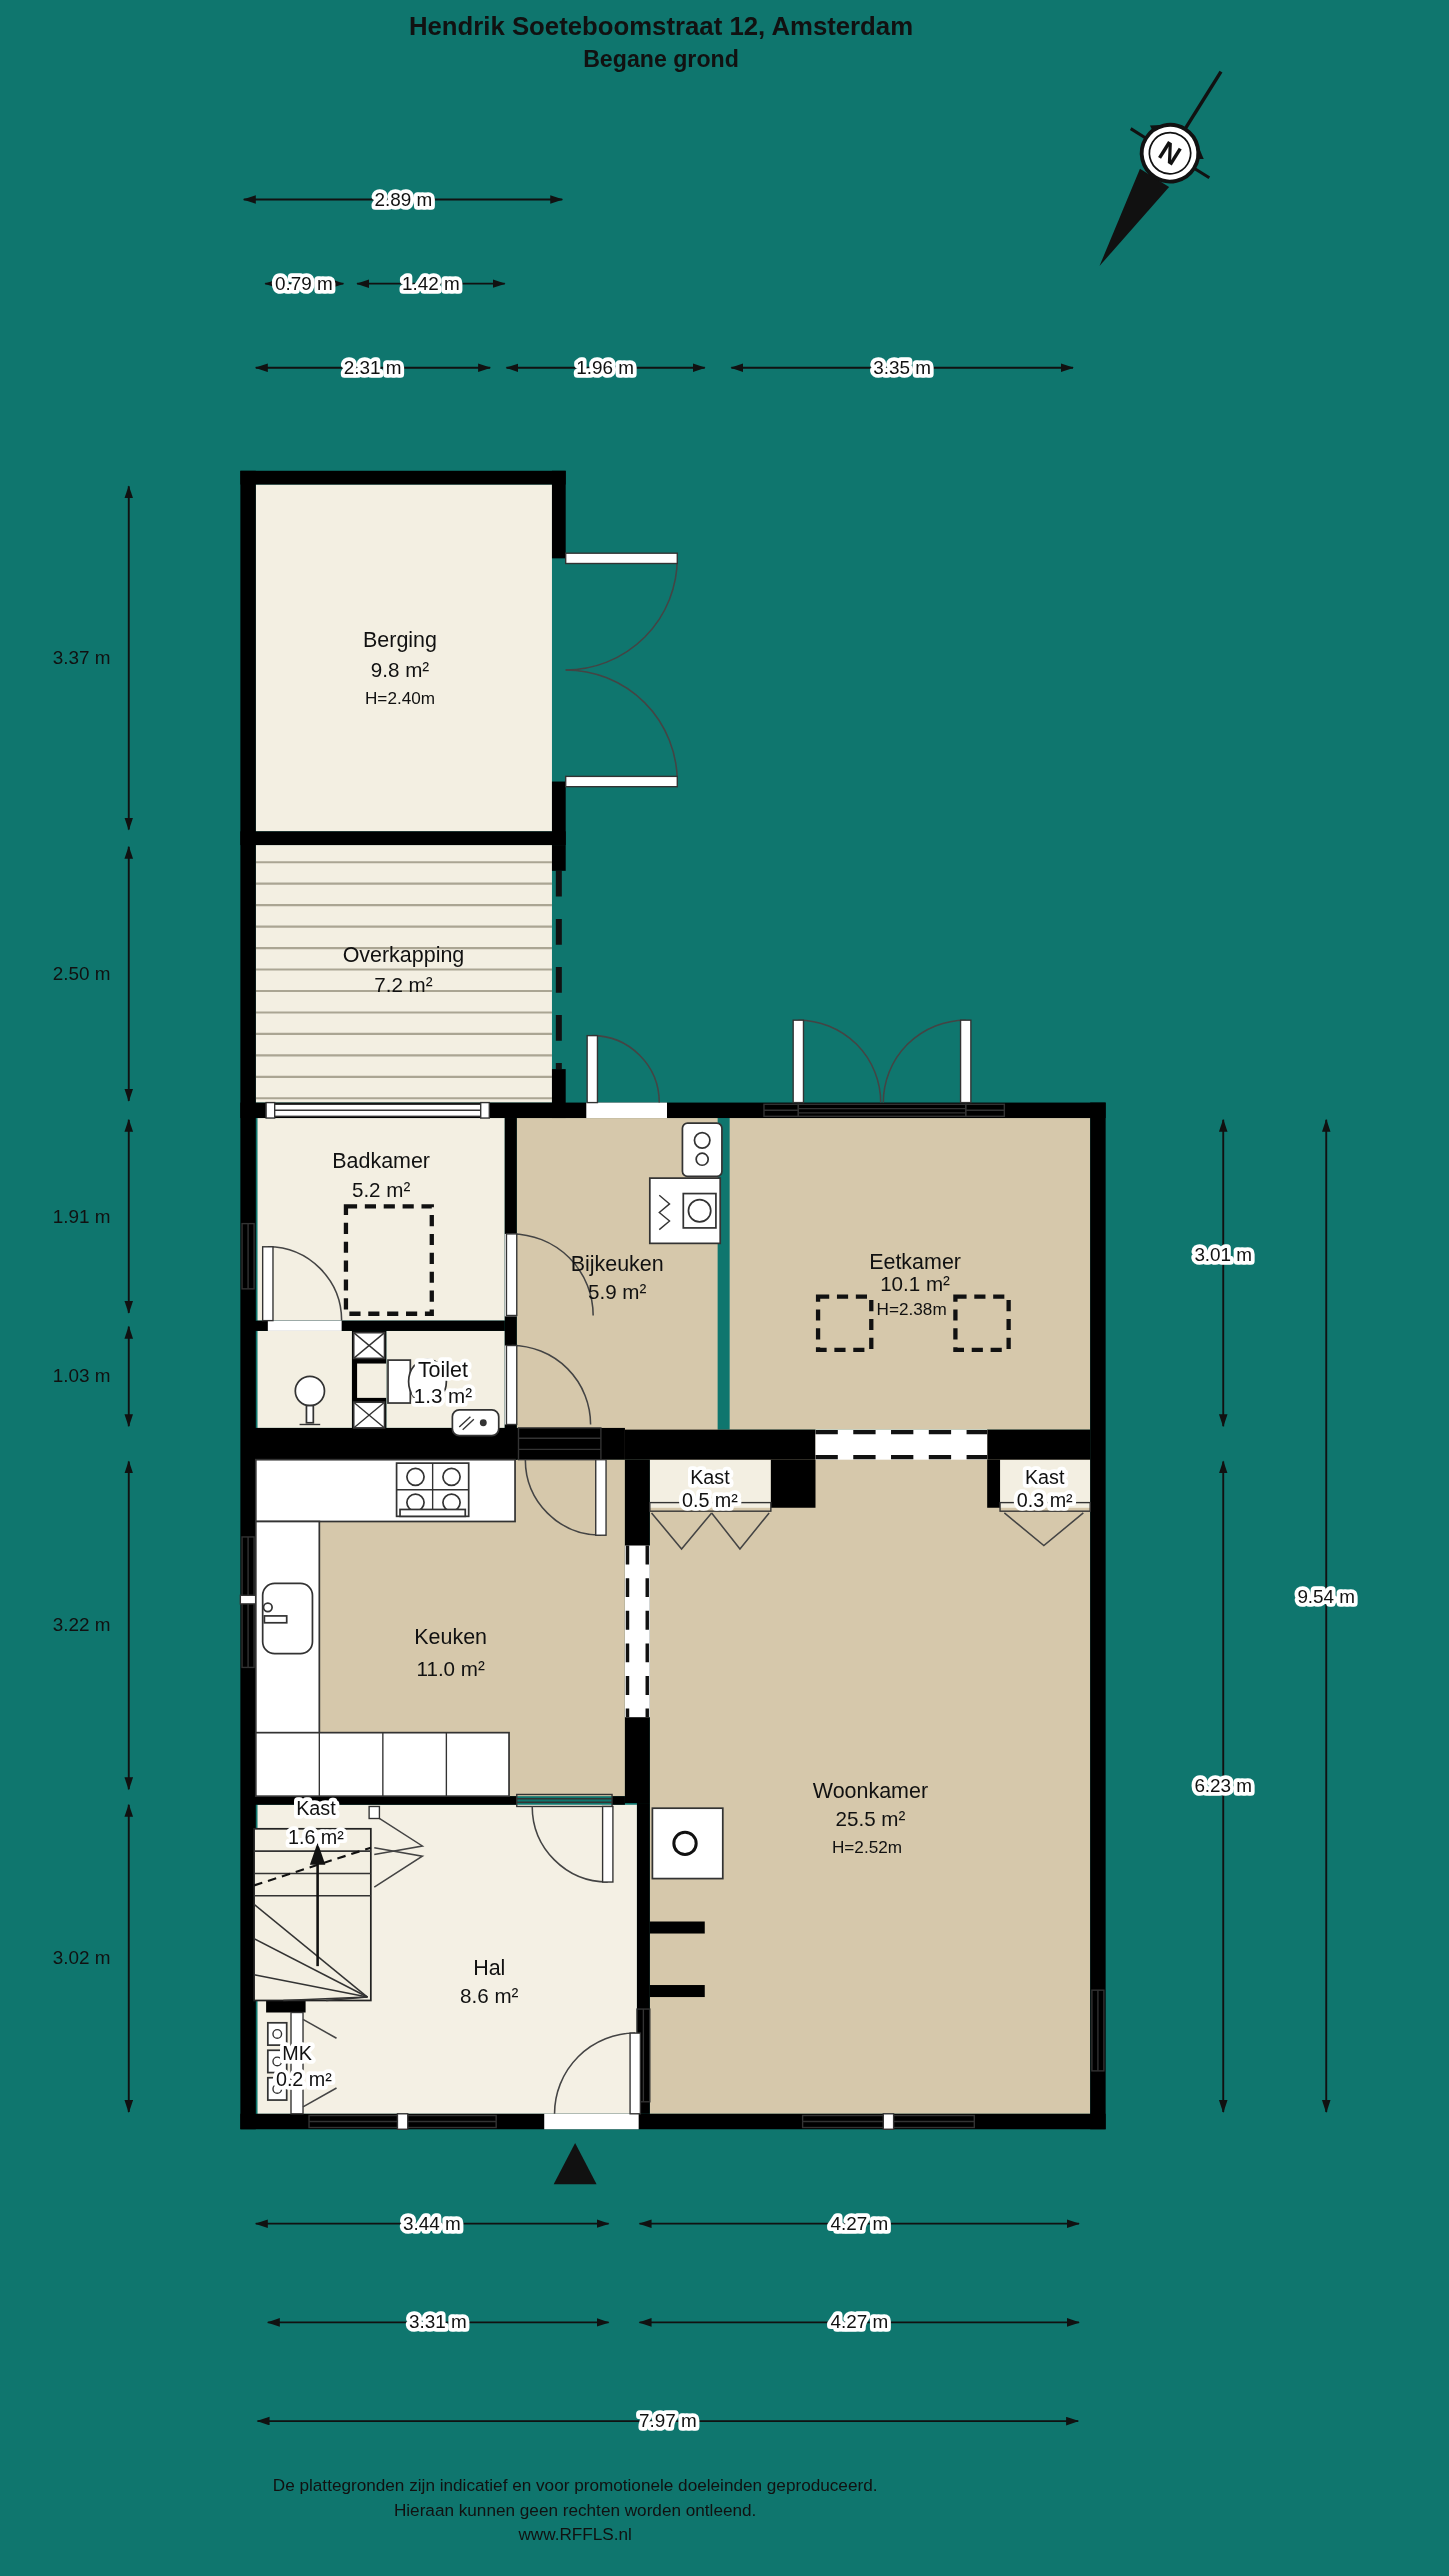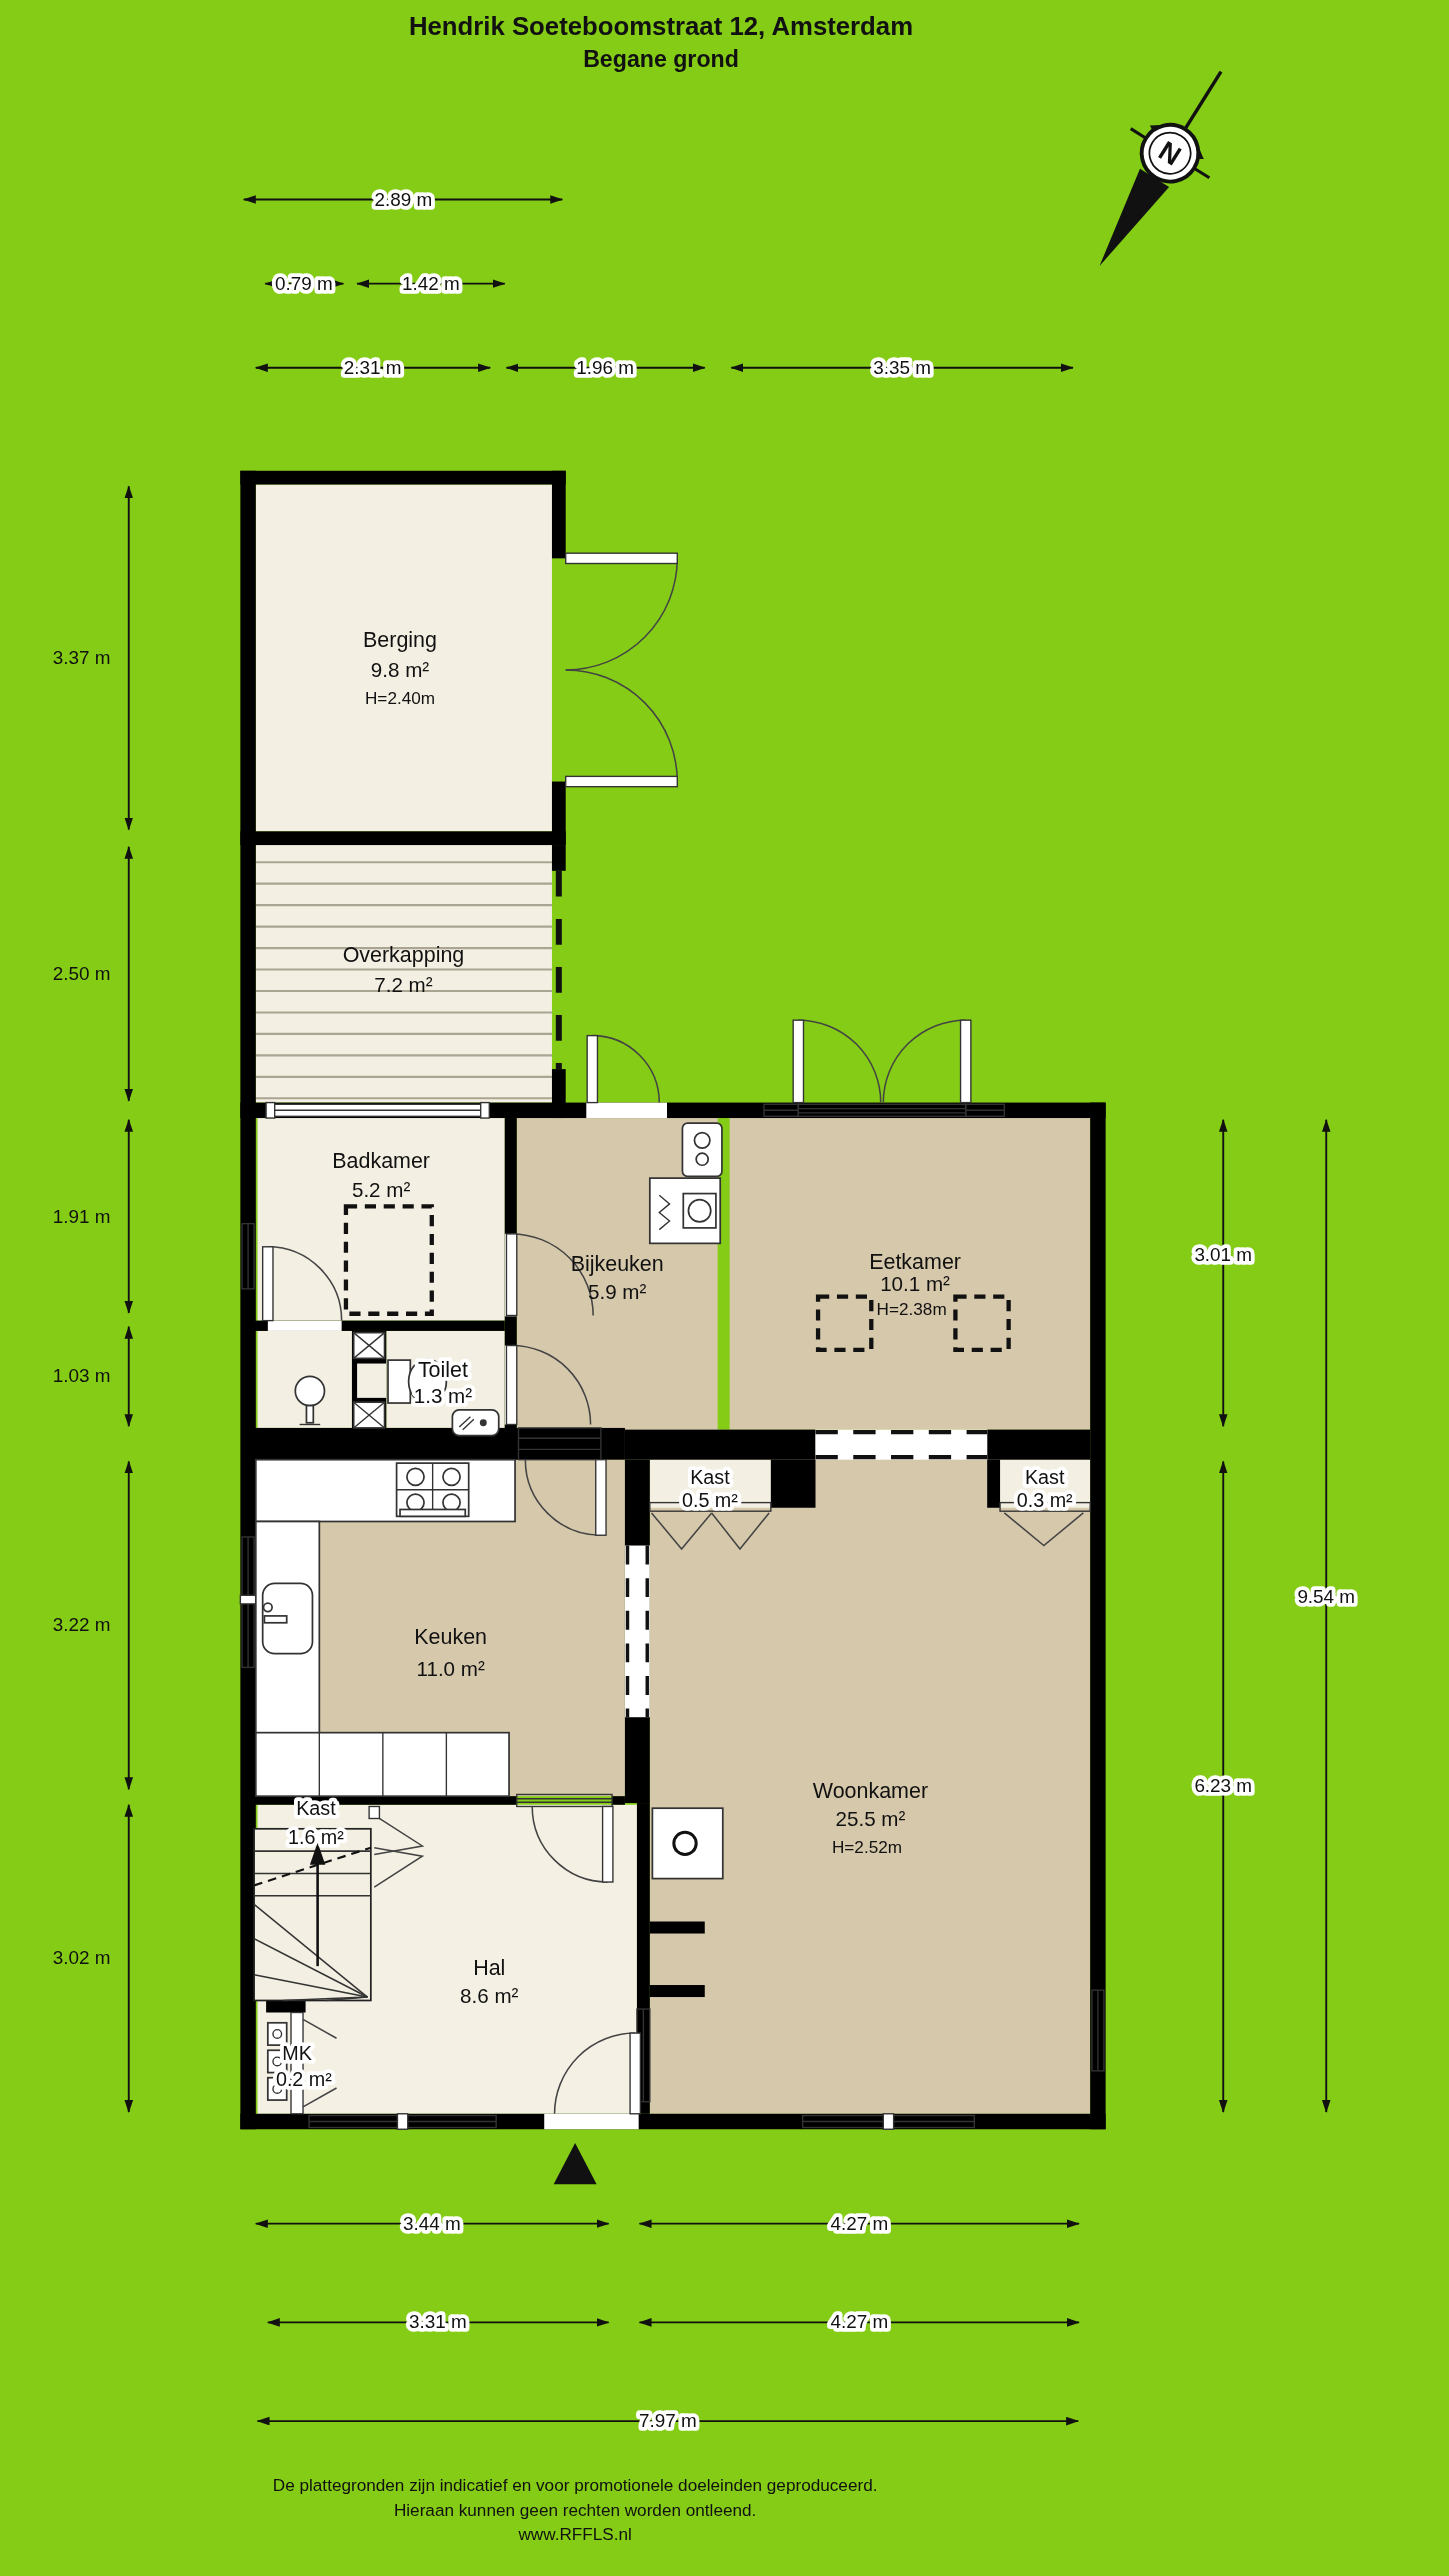--- a/index.html
+++ b/index.html
@@ -1,16 +1,16 @@
 <!DOCTYPE html>
 <html style="font-size:13.7px"><head>
 <meta charset="utf-8">
 <style>
   html,body{margin:0;padding:0;background:#ffffff;}
-  .page{width:1449px;height:2576px;position:relative;background:#84cc16;}
+  .page{width:1449px;height:2576px;position:relative;background:#0f766e;}
   svg{display:block;}
   svg text{font-family:"Liberation Sans","DejaVu Sans",sans-serif;fill:#111;}
   .t-title{font-size:30px;font-weight:bold;}
   .t-sub{font-size:27px;font-weight:bold;}
   .t-room{font-size:25px;}
   .t-area{font-size:24px;}
   .t-h{font-size:20px;}
   .t-dim{font-size:22px;}
   .t-small{font-size:23px;}
   .t-footer{font-size:20px;}

